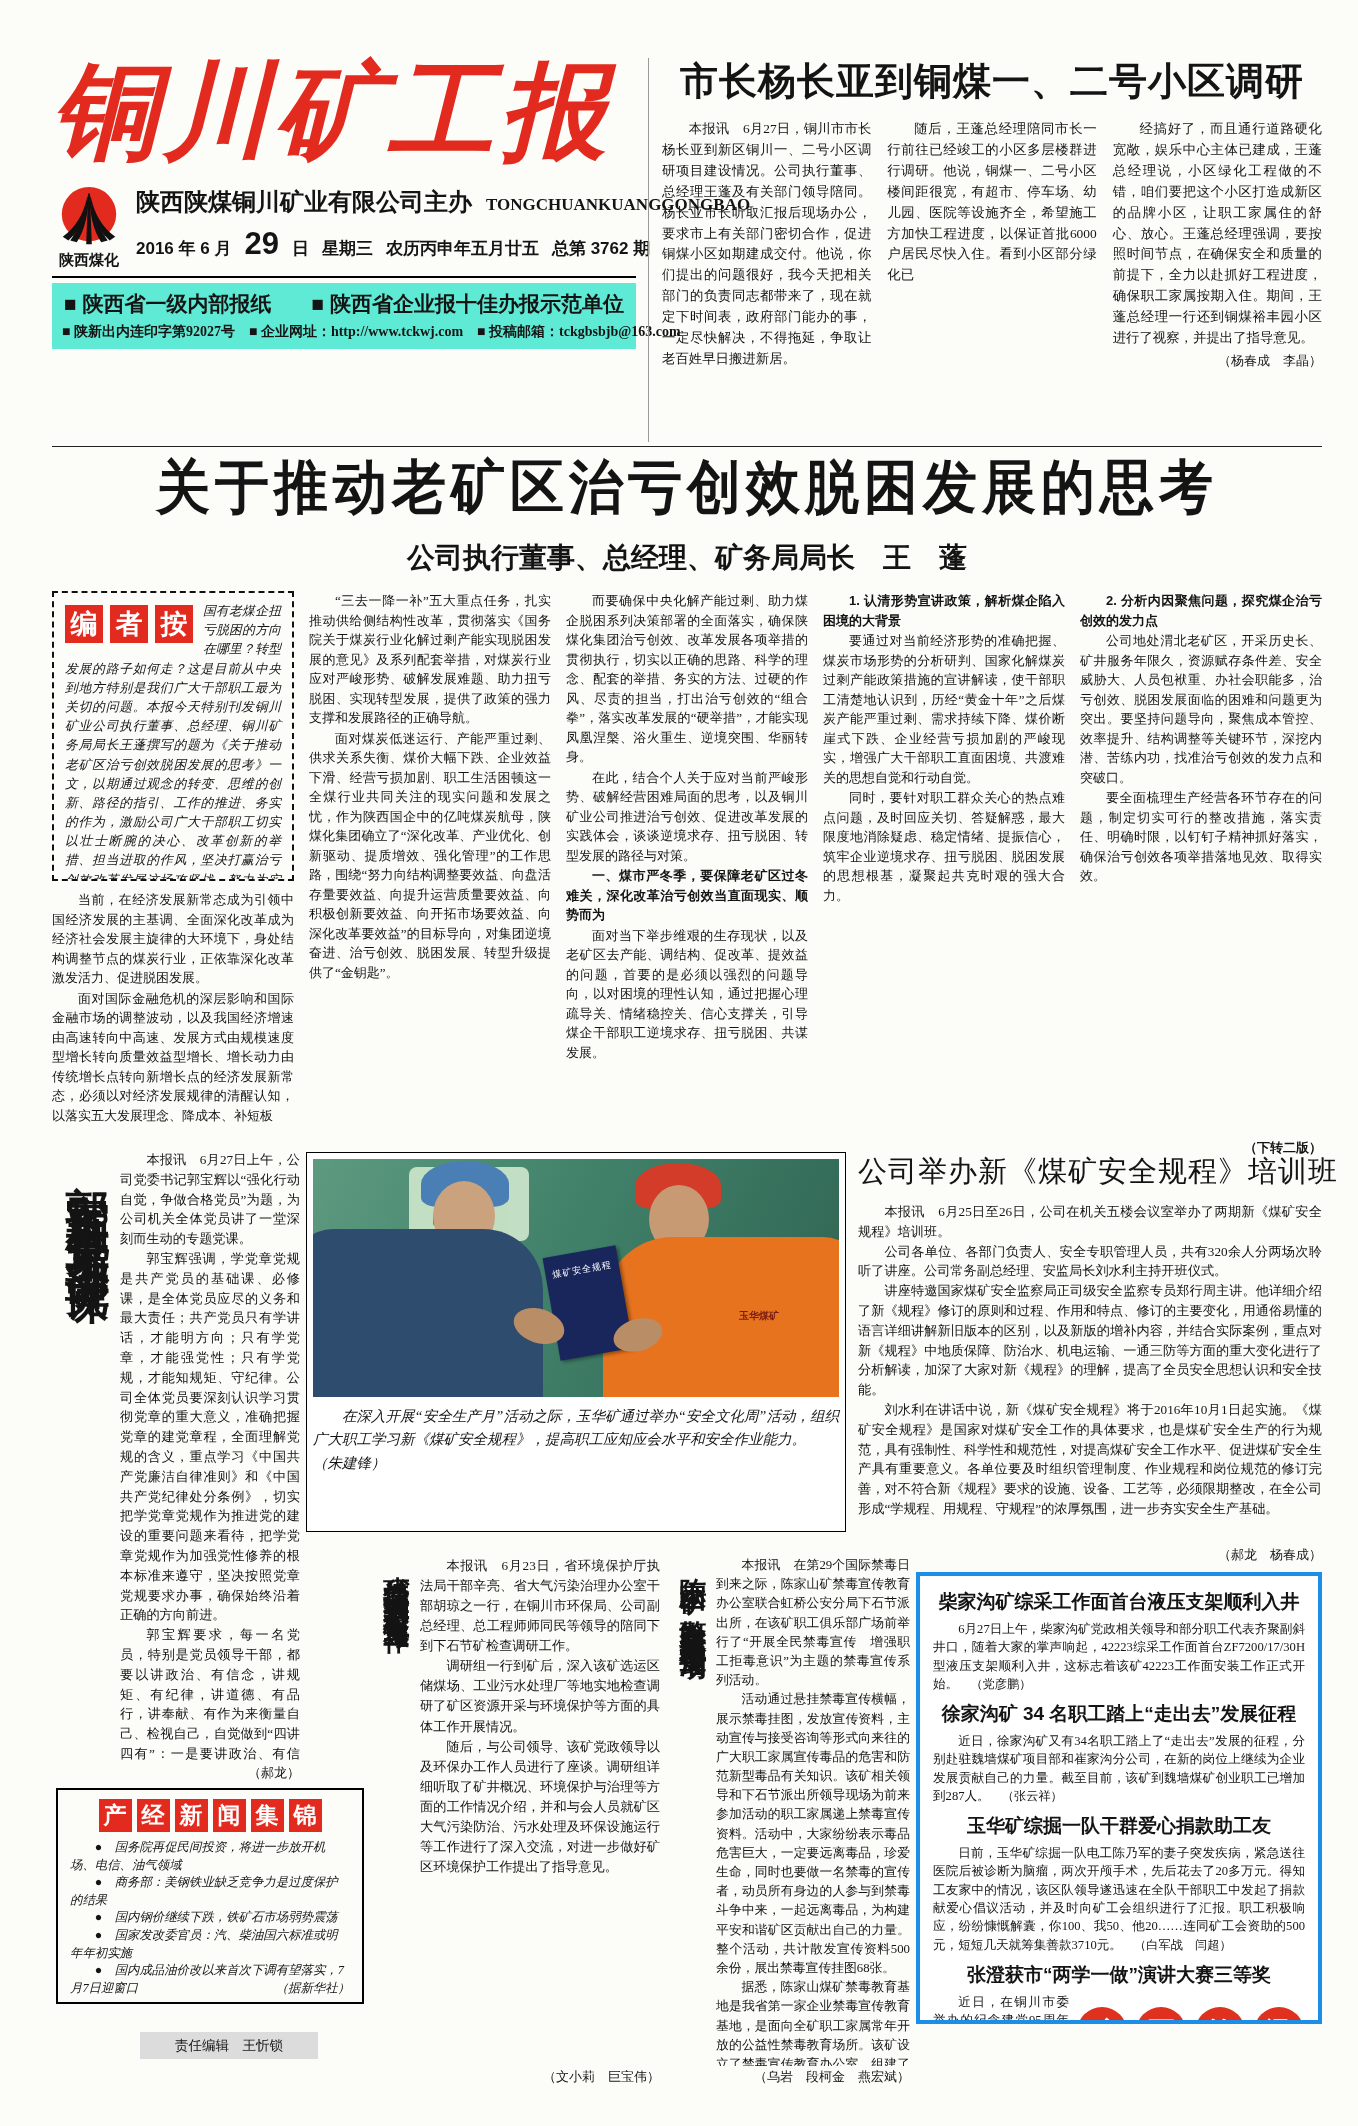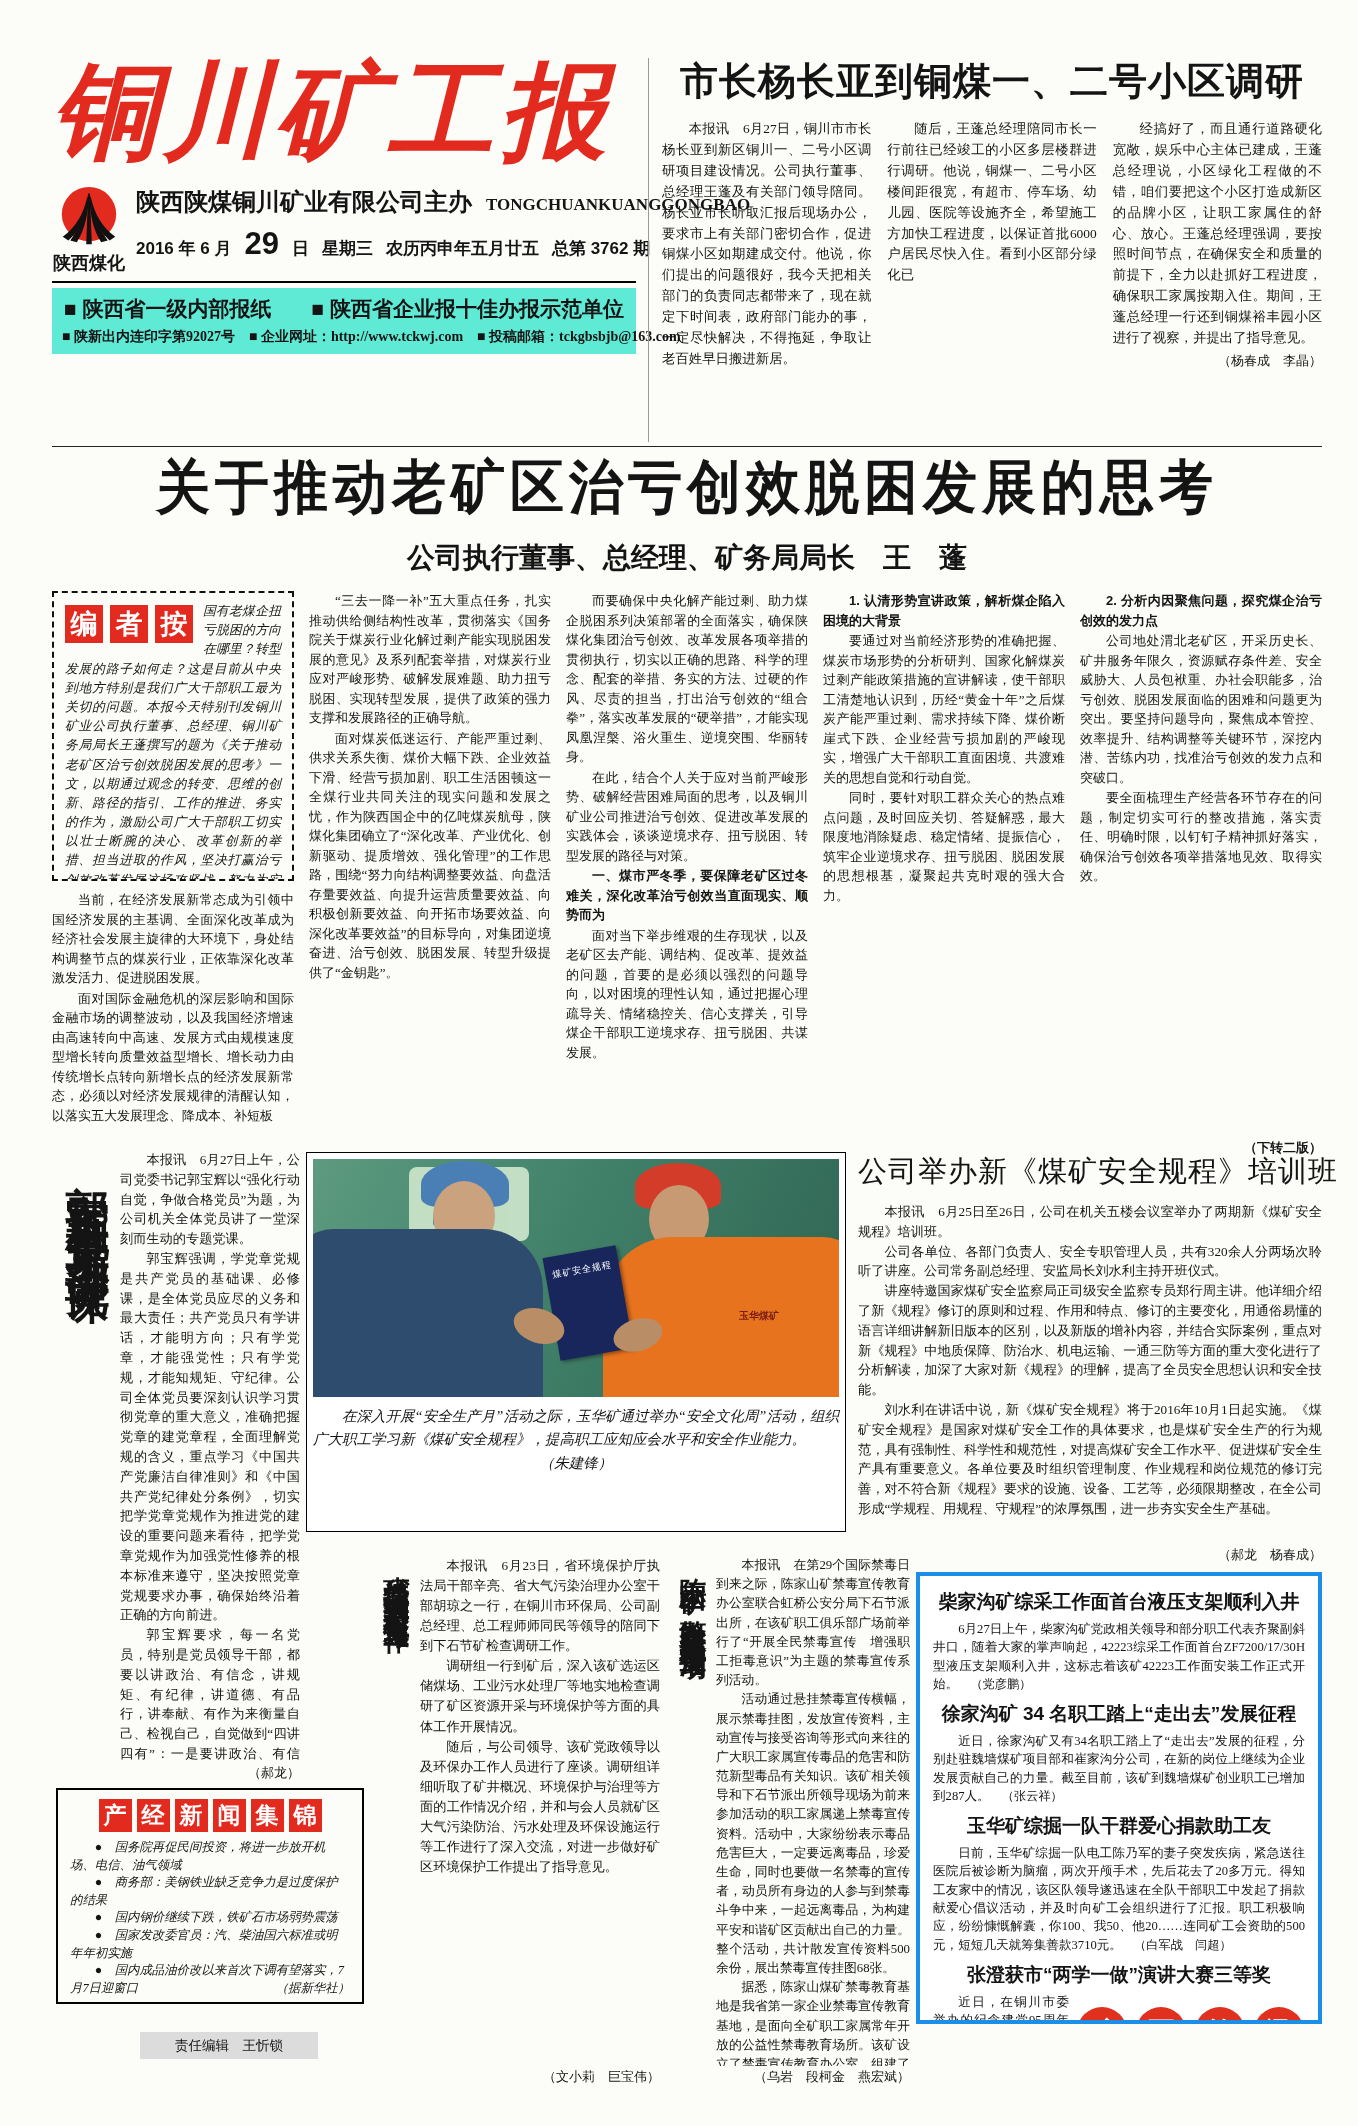--- a/index.html
+++ b/index.html
@@ -4,21 +4,21 @@
 <style>
   html,body{margin:0;padding:0;background:#888;}
   .page{position:relative;width:1358px;height:2126px;background:#fcfcf9;margin:0 auto;
         font-family:"Liberation Serif","DejaVu Serif",serif;color:#141414;overflow:hidden;}
   
   .mast{position:absolute;left:52px;top:42px;width:584px;}
   .mast-title{font-size:106px;font-weight:bold;font-style:italic;color:#e32a1e;
               font-family:"DejaVu Serif",serif;letter-spacing:6px;line-height:1.3;white-space:nowrap;}
   .brand-row{display:flex;align-items:flex-start;margin-top:6px;}
   .logo-wrap{width:74px;text-align:center;flex:none;}
-  .logo-cap{font-size:18px;font-weight:bold;font-family:"Liberation Sans",sans-serif;margin-top:1px;}
+  .logo-cap{font-size:15px;font-weight:bold;font-family:"Liberation Sans",sans-serif;margin-top:1px;}
   .brand-right{flex:1;padding-left:10px;}
   .org-row{display:flex;align-items:baseline;gap:14px;white-space:nowrap;}
   .org{font-size:24px;font-weight:bold;font-family:"Liberation Sans",sans-serif;}
   .rom{font-size:17px;font-weight:bold;font-family:"Liberation Serif",serif;}
   .date-row{margin-top:10px;font-size:17px;font-weight:bold;font-family:"Liberation Sans",sans-serif;
             display:flex;align-items:baseline;gap:13px;white-space:nowrap;}
   .date-row .day{font-size:31px;line-height:1;}
   .mast-rule{border-top:2px solid #000;margin-top:6px;}
   .banner{background:#5eead4;margin-top:5px;padding:7px 10px 8px;}
   .banner .b1{display:flex;justify-content:center;gap:40px;font-size:21px;font-weight:bold;
@@ -82,21 +82,21 @@
   .m2helmet{position:absolute;right:118px;top:4px;width:86px;height:46px;background:#d43c2a;border-radius:50% 50% 20% 20%;}
   .book{position:absolute;left:238px;top:92px;width:74px;height:104px;background:#18265c;transform:rotate(-10deg);
         box-shadow:2px 2px 4px rgba(0,0,0,.4);color:#fff;}
   .book .bt{display:block;font-size:9px;text-align:center;margin-top:12px;letter-spacing:1px;}
   .hand{position:absolute;background:#b98d66;border-radius:50%;}
   .h1a{left:200px;top:150px;width:52px;height:34px;transform:rotate(18deg);}
   .h2a{left:300px;top:160px;width:50px;height:32px;transform:rotate(-16deg);}
   .shirt-label{position:absolute;right:60px;top:150px;color:#7a1d12;font-size:10px;font-weight:bold;}
   .photobox figcaption{margin-top:8px;font-style:italic;font-size:14.5px;line-height:1.62;text-align:justify;}
   .photobox .cap{ text-indent:2em;display:block;}
-  .credit{display:block;text-align:center;font-style:italic;}
+  .credit{display:block;text-align:left;font-style:italic;}
   
   .training{position:absolute;left:858px;top:1150px;width:464px;height:414px;display:flex;flex-direction:column;}
   .training h2{margin:2px 0 10px;font-size:29px;font-weight:normal;font-family:"Liberation Sans",sans-serif;
                text-align:center;letter-spacing:1px;white-space:nowrap;}
   .training .vtext{font-size:13.2px;line-height:1.5;}
   
   .industry{position:absolute;left:56px;top:1788px;width:308px;height:216px;border:2px solid #000;
             padding:9px 12px;box-sizing:border-box;overflow:hidden;}
   .ind-label{display:flex;justify-content:center;gap:5px;margin-bottom:7px;}
   .ind-label span{width:33px;height:33px;background:#e32a1e;color:#fff;font-size:23px;font-weight:bold;

